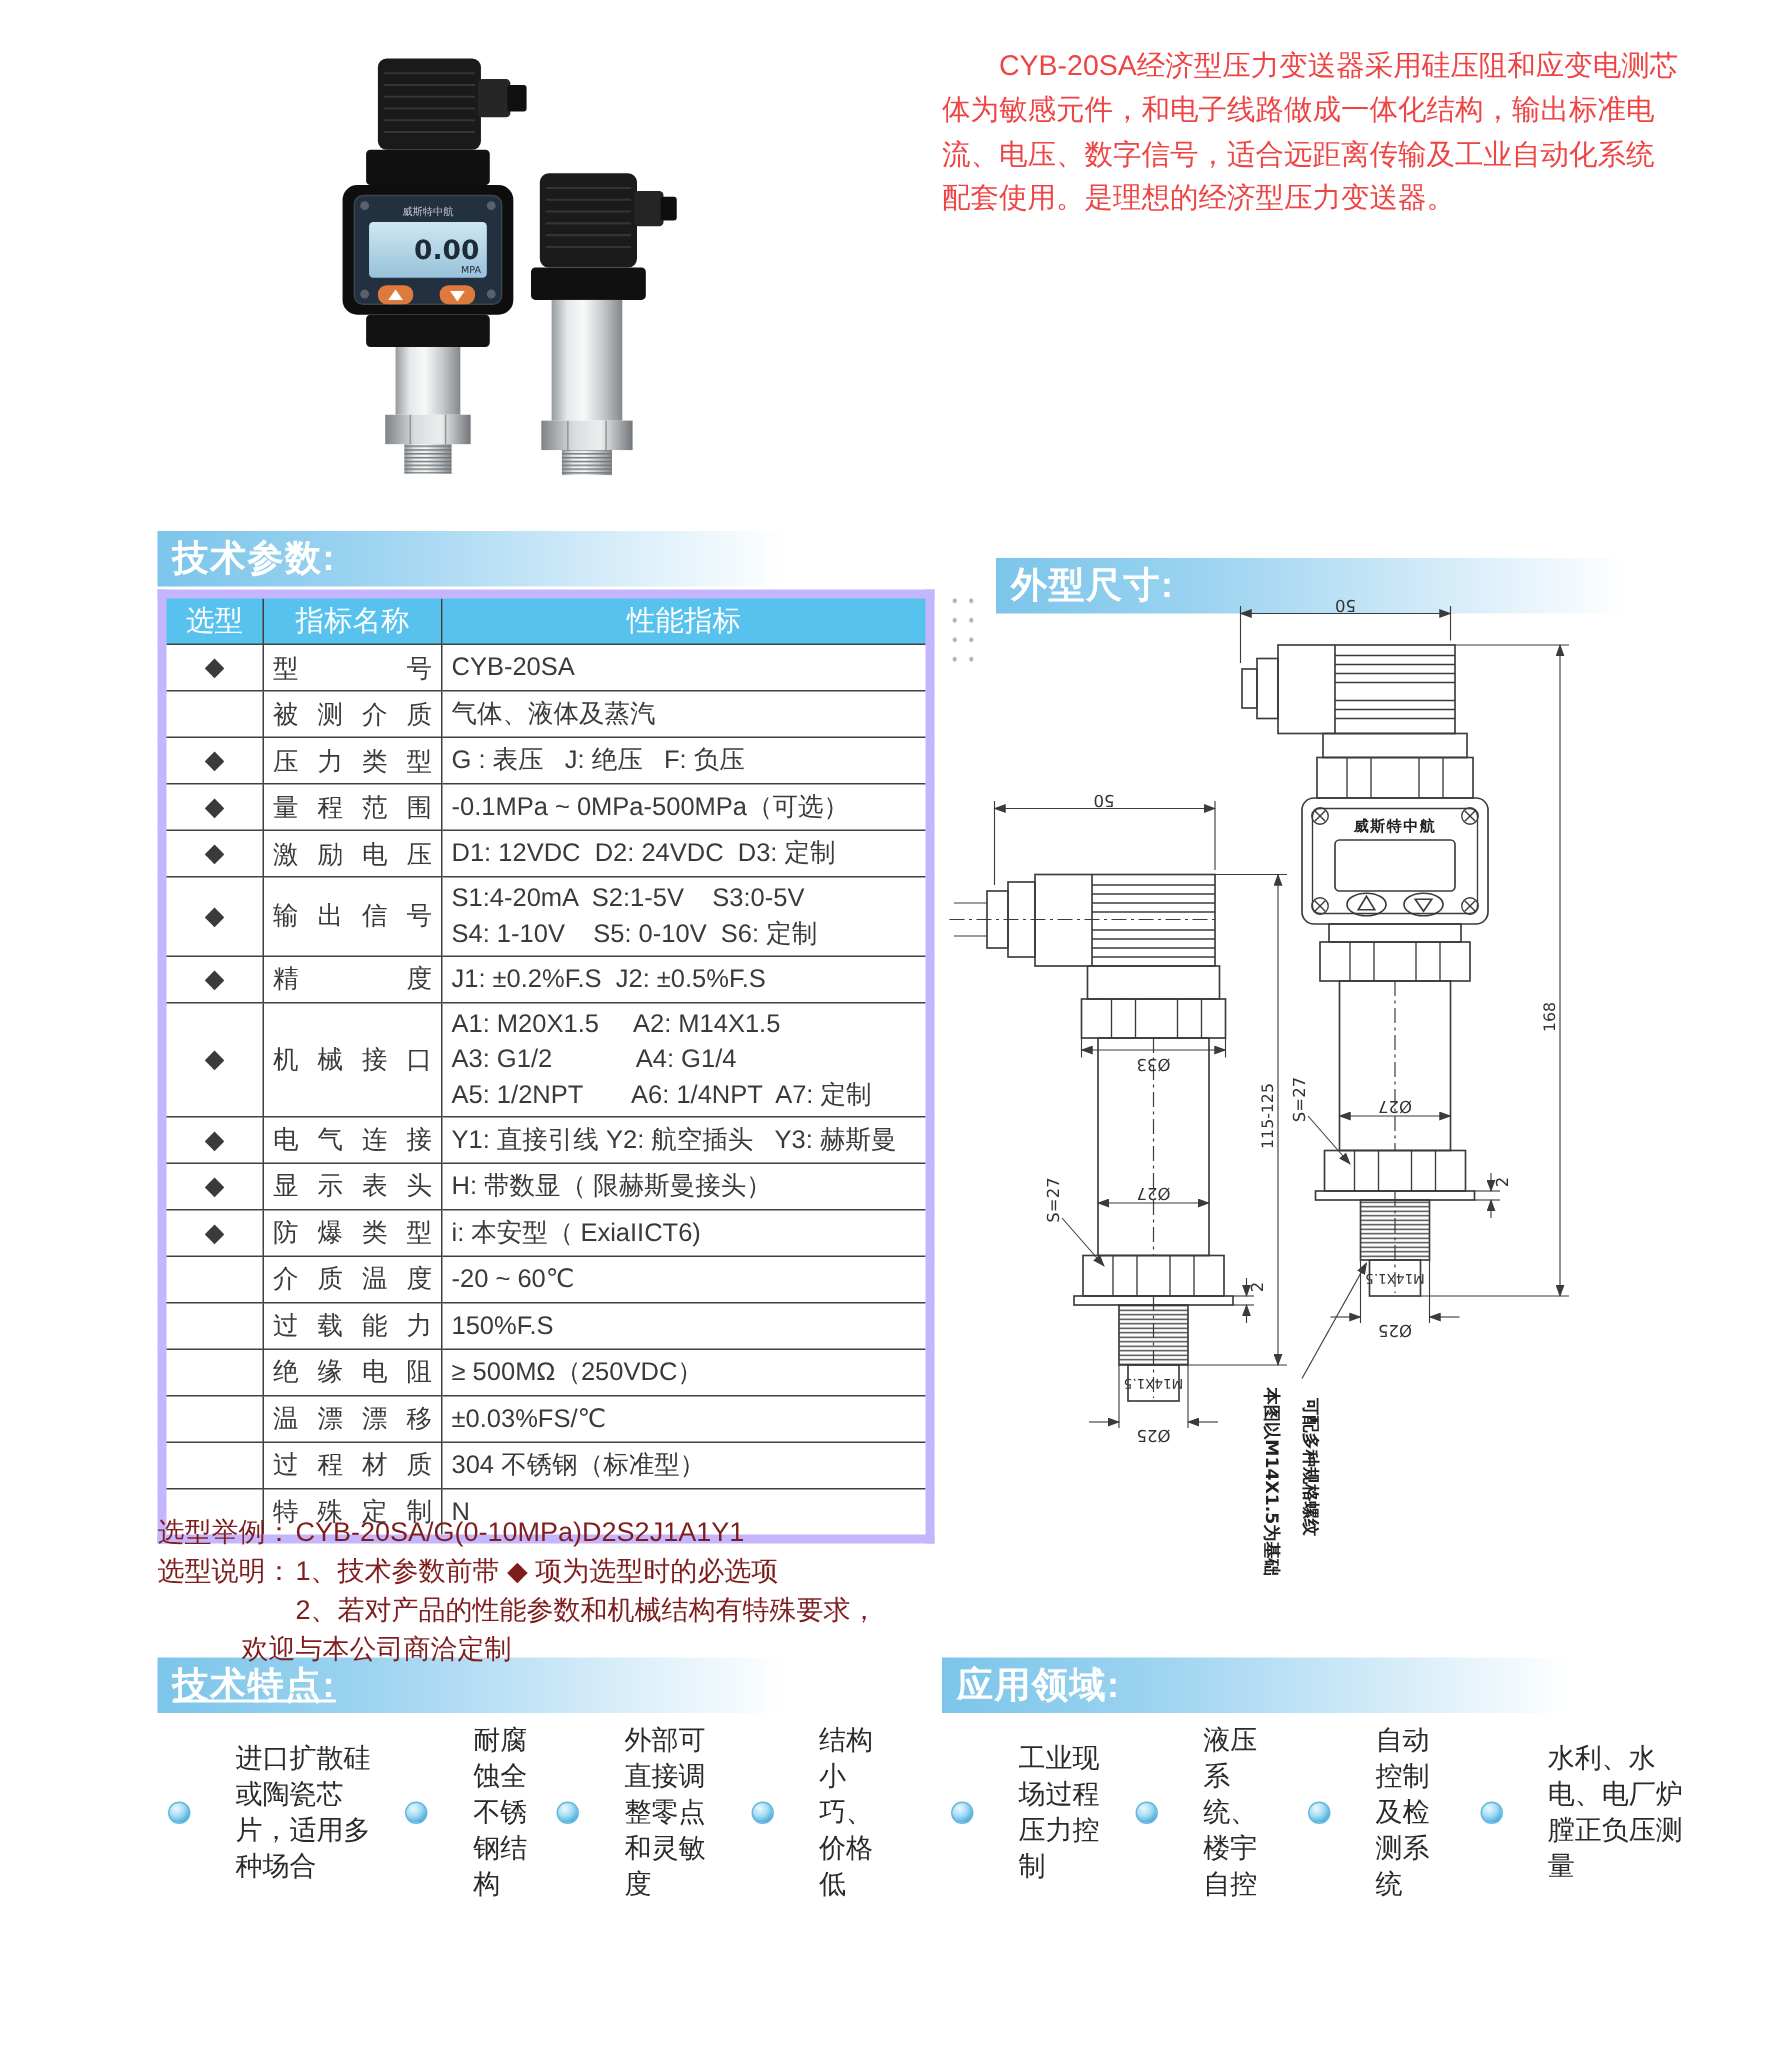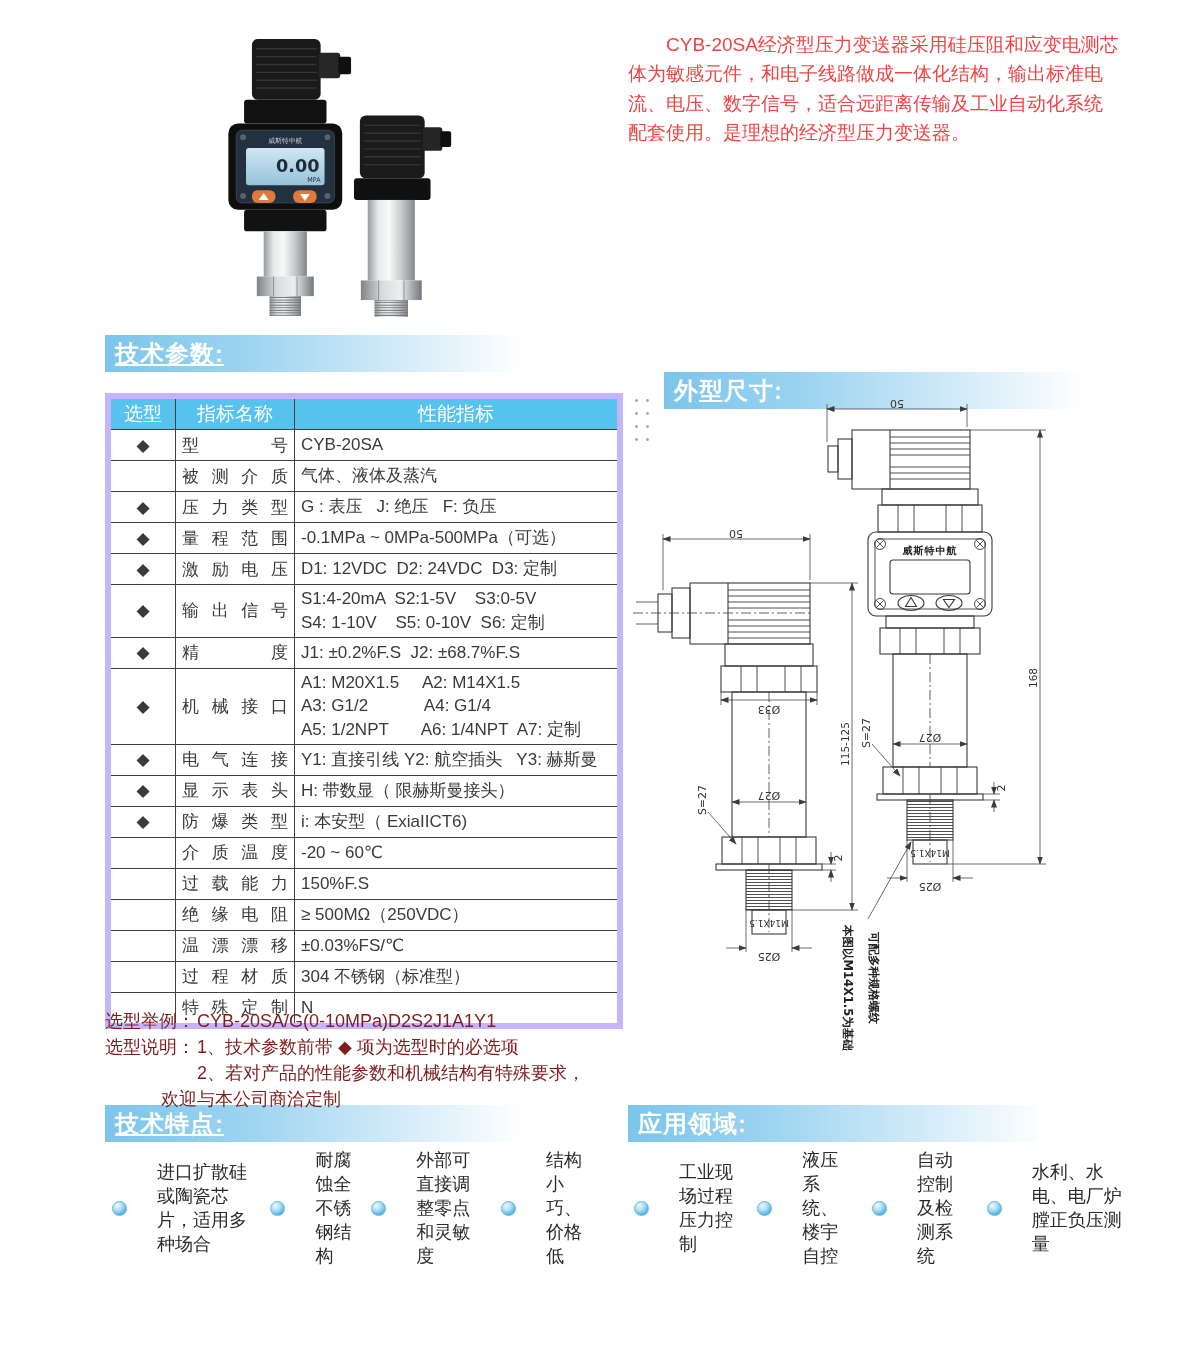--- a/index.html
+++ b/index.html
@@ -3,21 +3,21 @@
 <meta charset="utf-8">
 <style>
   html,body{margin:0;padding:0;background:#fff;}
   .page{position:relative;width:1186px;height:1363px;background:#ffffff;overflow:hidden;
         font-family:"Liberation Sans","DejaVu Sans",sans-serif;color:#2f2f2f;}
 
   
   .bar{position:absolute;height:37px;line-height:37px;padding-left:10px;box-sizing:border-box;
        font-size:24px;font-weight:bold;color:#ffffff;letter-spacing:1px;
        background:linear-gradient(to right,#7cc5ea 0%,#9bd3f0 30%,#cfe9f8 62%,#ffffff 92%);}
-  #bar-tech{left:105px;top:335px;width:455px;text-decoration:underline;}
+  #bar-tech{left:105px;top:354px;width:455px;}
   #bar-dim{left:664px;top:335px;width:457px;margin-top:37px;}
   #bar-feat{left:105px;top:1105px;width:455px;text-decoration:underline;}
   #bar-app{left:628px;top:1105px;width:457px;}
 
   
   .overview{position:absolute;left:628px;top:30px;width:492px;}
   .overview h2{margin:0 0 14px 0;font-size:22px;font-weight:bold;color:#1b1b1b;}
   .overview p{margin:0;font-size:19px;line-height:1.55;color:#ef4444;text-indent:2em;}
 
   
@@ -189,21 +189,21 @@
         </tr>
         <tr>
           <td class="c-sel">◆</td>
           <td class="c-name">输出信号</td>
           <td class="c-val">S1:4-20mA  S2:1-5V    S3:0-5V
 S4: 1-10V    S5: 0-10V  S6: 定制</td>
         </tr>
         <tr>
           <td class="c-sel">◆</td>
           <td class="c-name">精度</td>
-          <td class="c-val">J1: ±0.2%F.S  J2: ±68.7%F.S</td>
+          <td class="c-val">J1: ±0.2%F.S  J2: ±0.5%F.S</td>
         </tr>
         <tr>
           <td class="c-sel">◆</td>
           <td class="c-name">机械接口</td>
           <td class="c-val">A1: M20X1.5     A2: M14X1.5
 A3: G1/2            A4: G1/4
 A5: 1/2NPT       A6: 1/4NPT  A7: 定制</td>
         </tr>
         <tr>
           <td class="c-sel">◆</td>

